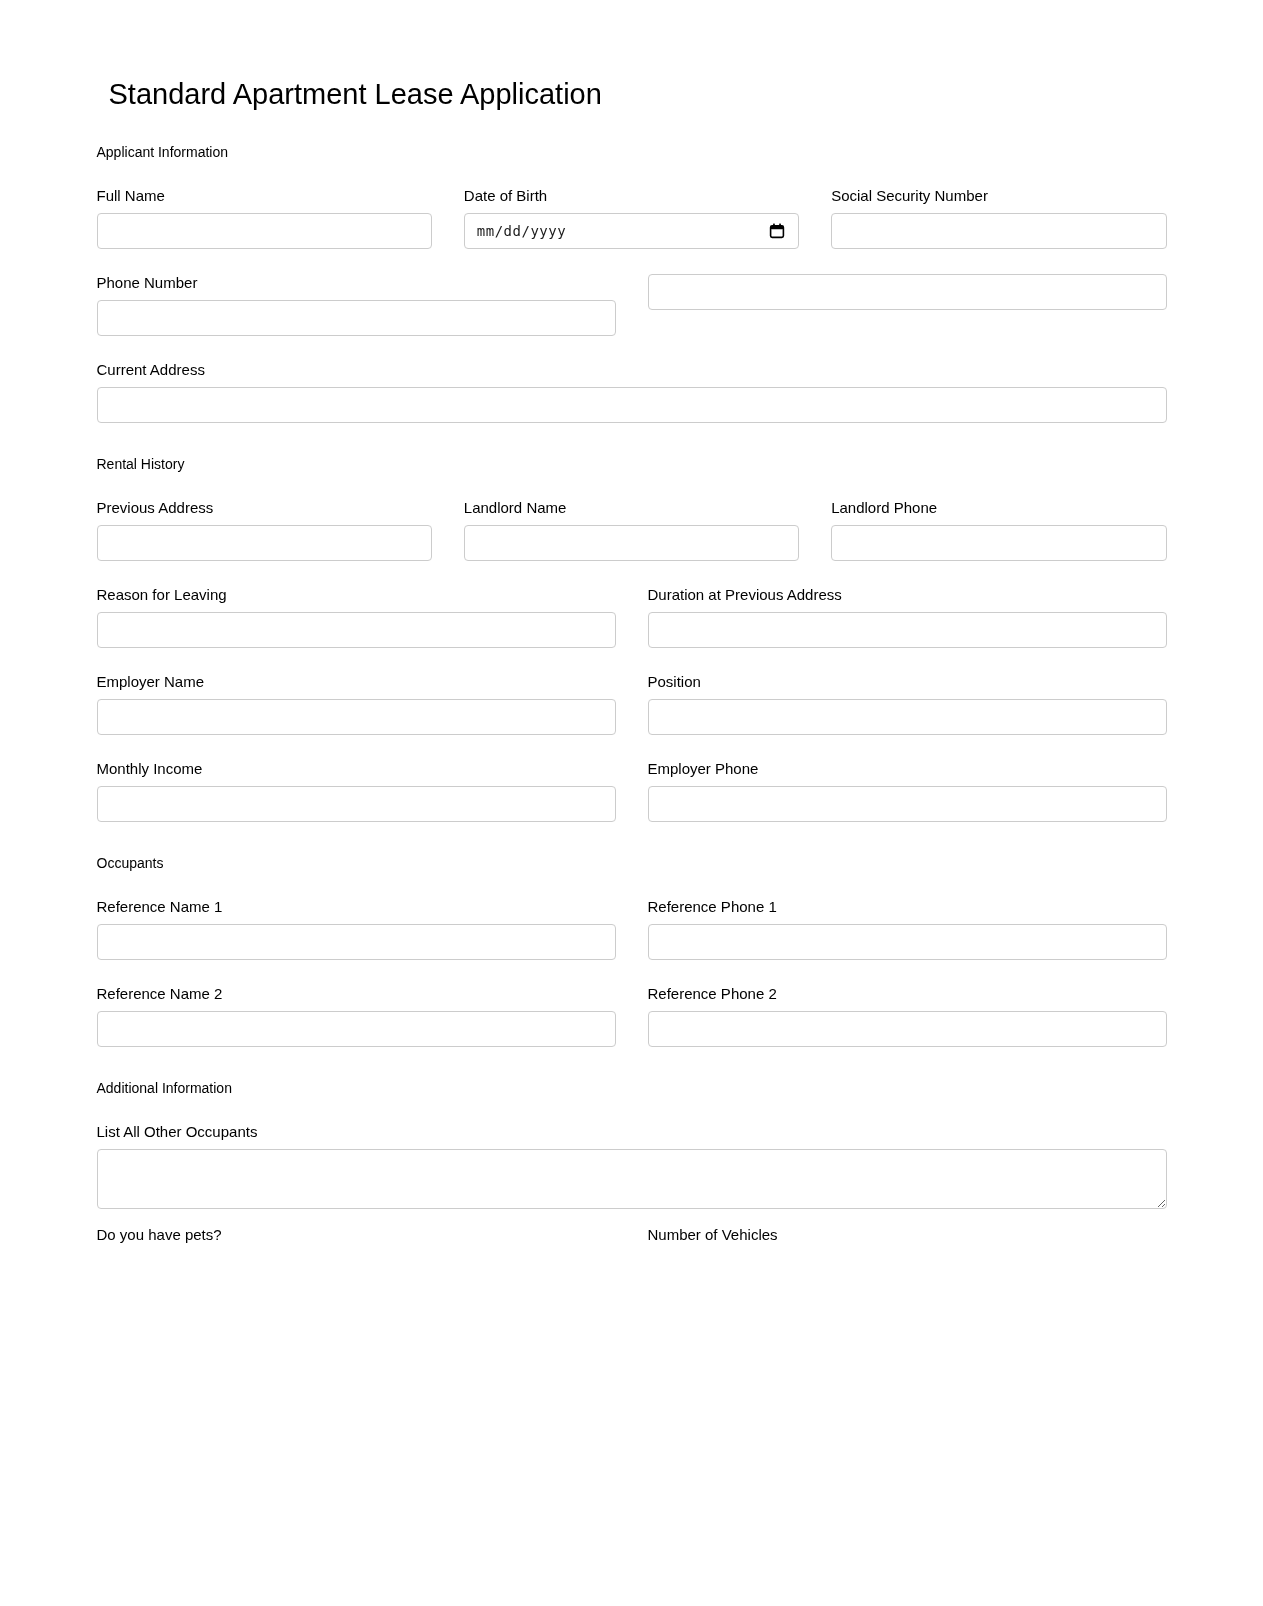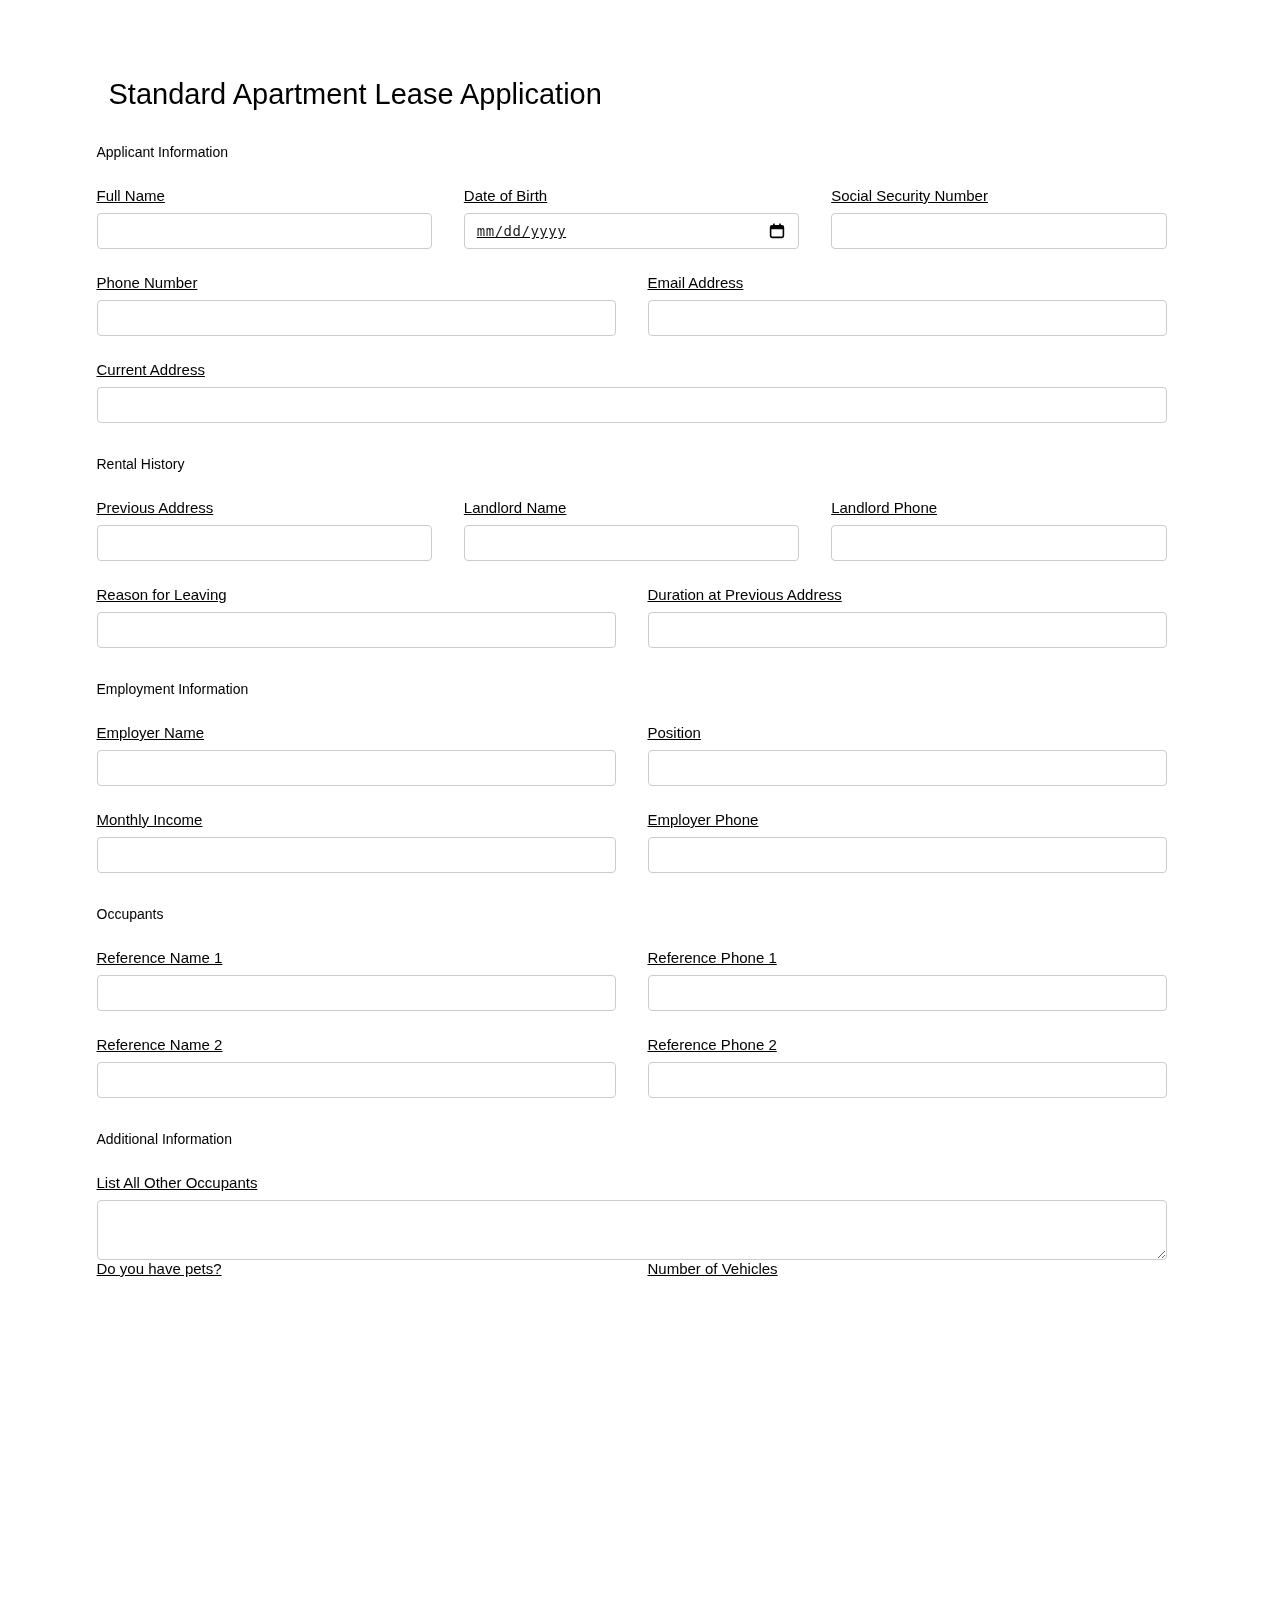--- a/index.html
+++ b/index.html
@@ -35,27 +35,26 @@
     line-height: 22px;
     margin: 30px 0 24px 0;
   }
   section.first h2.section-heading {
     margin-top: 30px;
   }
   .row {
     display: grid;
     gap: 32px;
     margin-bottom: 25px;
-    text-decoration: underline;
   }
   .cols-3 { grid-template-columns: repeat(3, 1fr); }
   .cols-2 { grid-template-columns: repeat(2, 1fr); }
   .cols-1 { grid-template-columns: 1fr; }
   .row.last { margin-bottom: 0; }
-  .row.tight { margin-bottom: 0; }
+  .row.tight { margin-bottom: 17px; }
   .field label {
     display: block;
     font-size: 15px;
     line-height: 17px;
     margin-bottom: 9px;
     color: #000000;
   }
   .text-input {
     display: block;
     width: 100%;
@@ -148,21 +147,20 @@
           <input type="text" class="text-input" value="" style="">
         </div>
       </div>
 
       <div class="row cols-2">
         <div class="field">
           <label>Phone Number</label>
           <input type="text" class="text-input" value="" style="">
         </div>
         <div class="field">
-          <label>Email Address</label>
           <input type="text" class="text-input" value="" style="">
         </div>
       </div>
 
       <div class="row cols-1">
         <div class="field">
           <label>Current Address</label>
           <input type="text" class="text-input" value="" style="">
         </div>
       </div>
@@ -192,21 +190,20 @@
           <input type="text" class="text-input" value="" style="">
         </div>
         <div class="field">
           <label>Duration at Previous Address</label>
           <input type="text" class="text-input" value="" style="">
         </div>
       </div>
     </section>
 
     <section>
-      <h2 class="section-heading">Employment Information</h2>
 
       <div class="row cols-2">
         <div class="field">
           <label>Employer Name</label>
           <input type="text" class="text-input" value="" style="">
         </div>
         <div class="field">
           <label>Position</label>
           <input type="text" class="text-input" value="" style="">
         </div>

